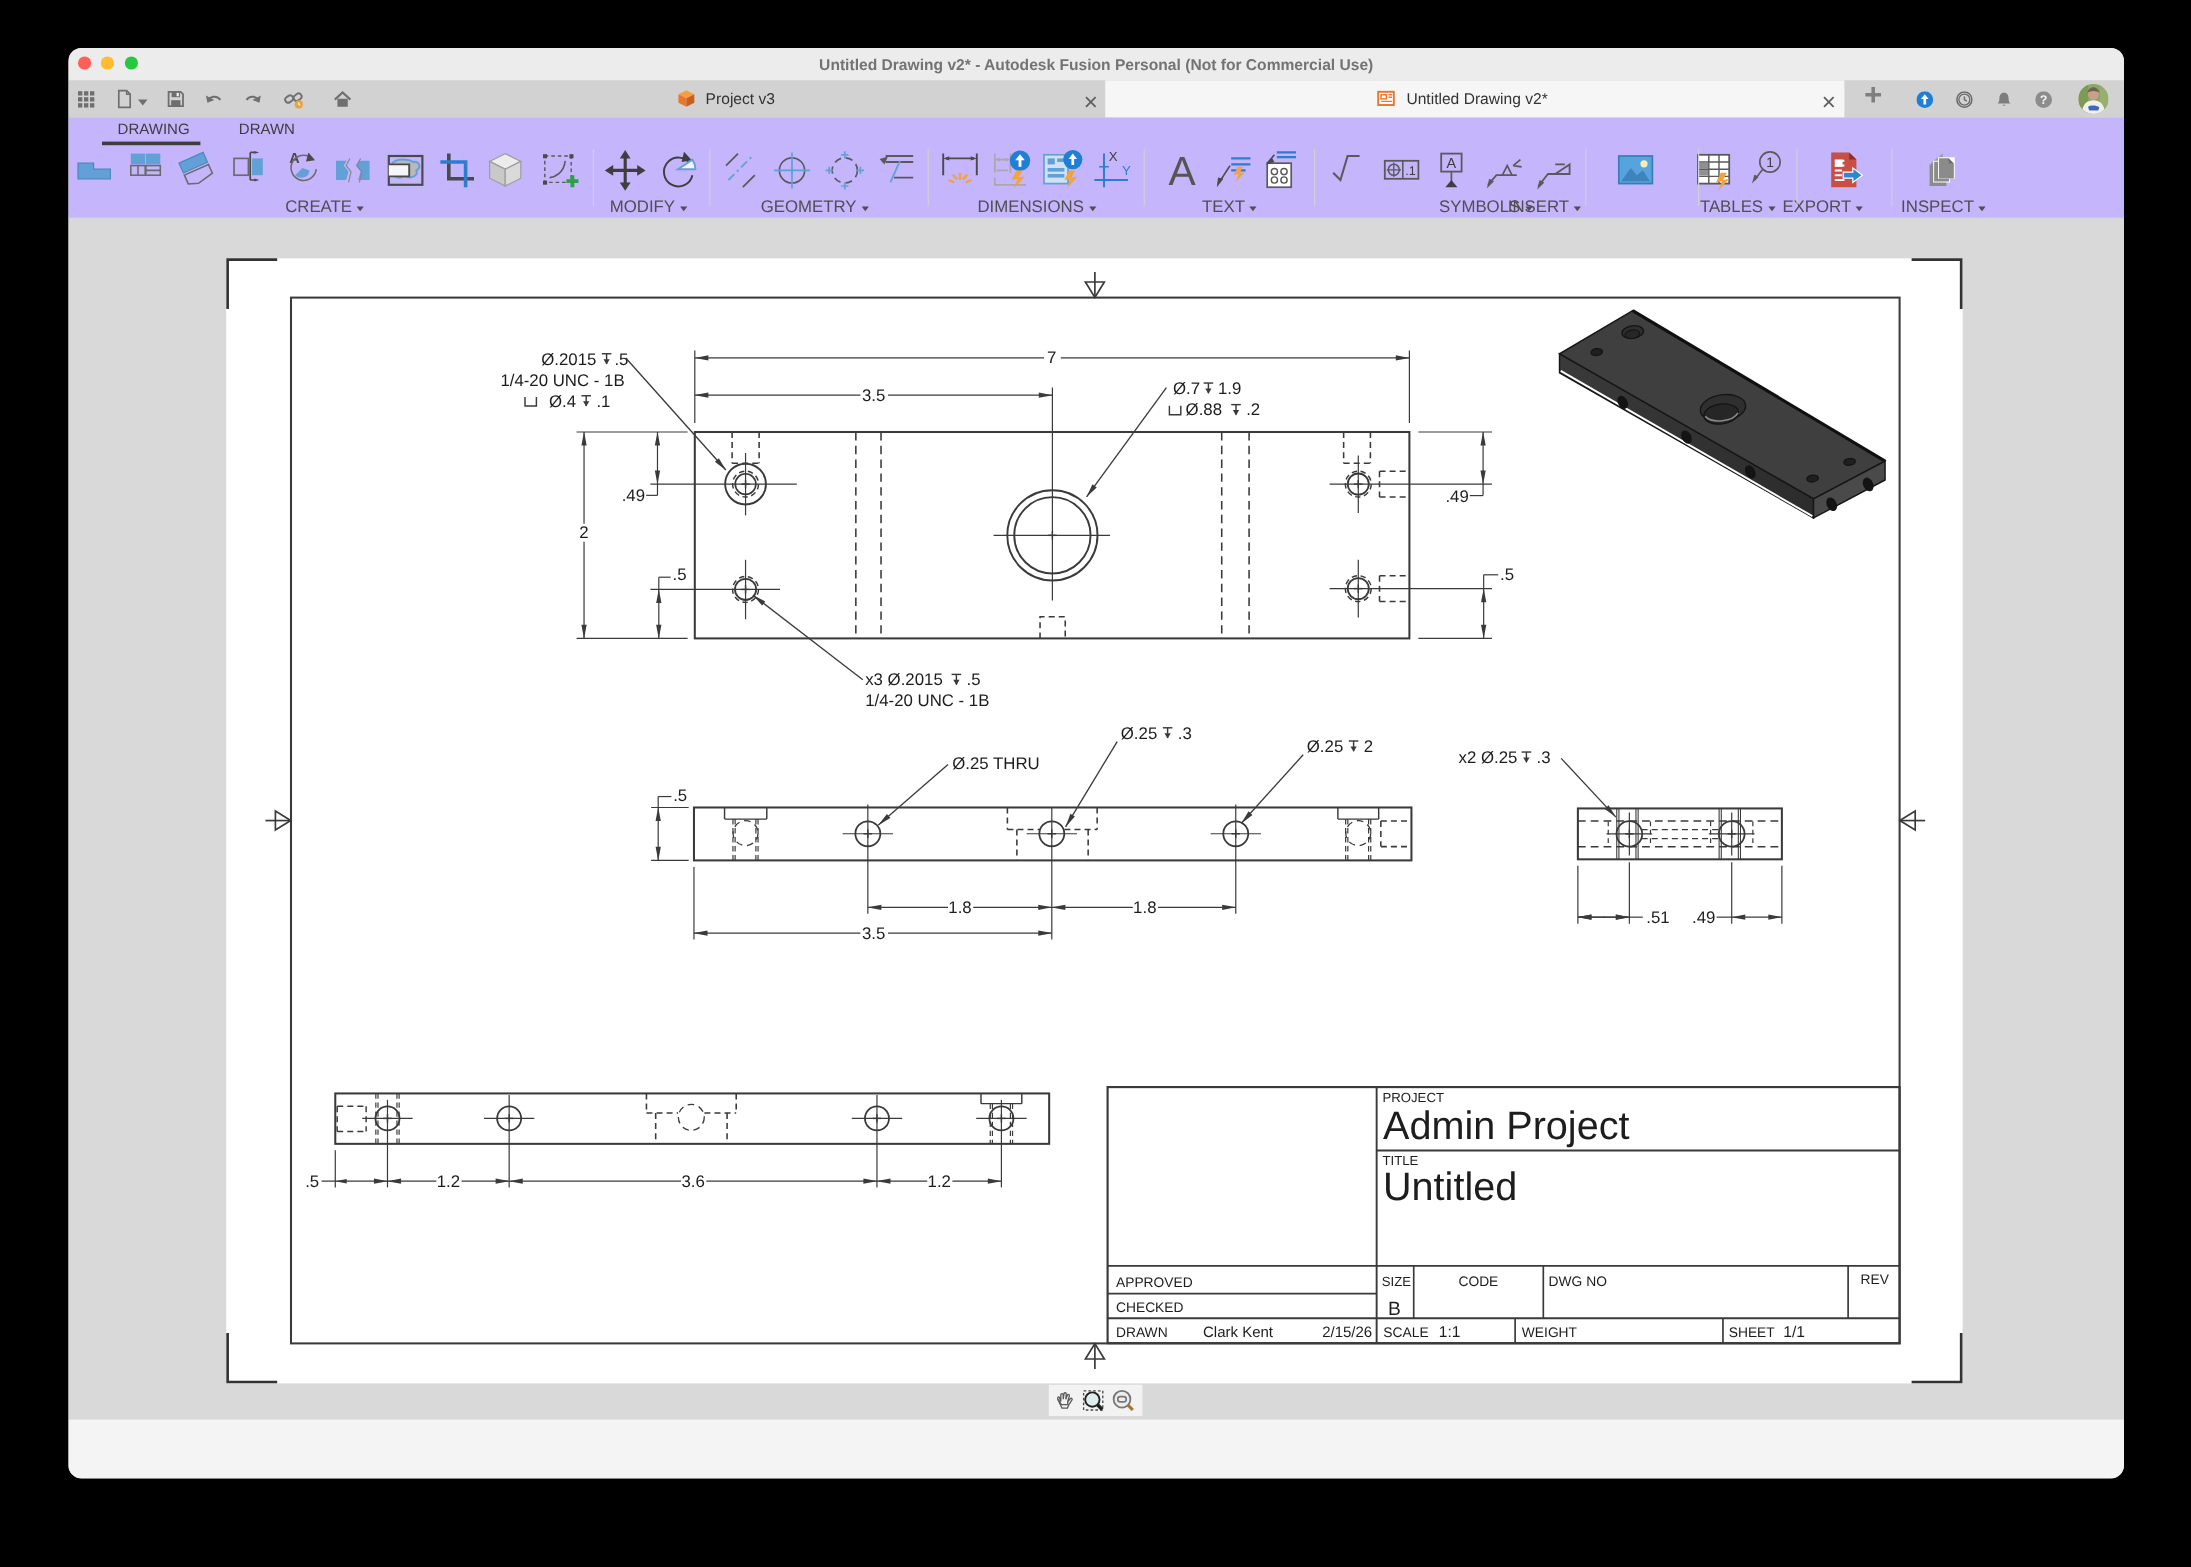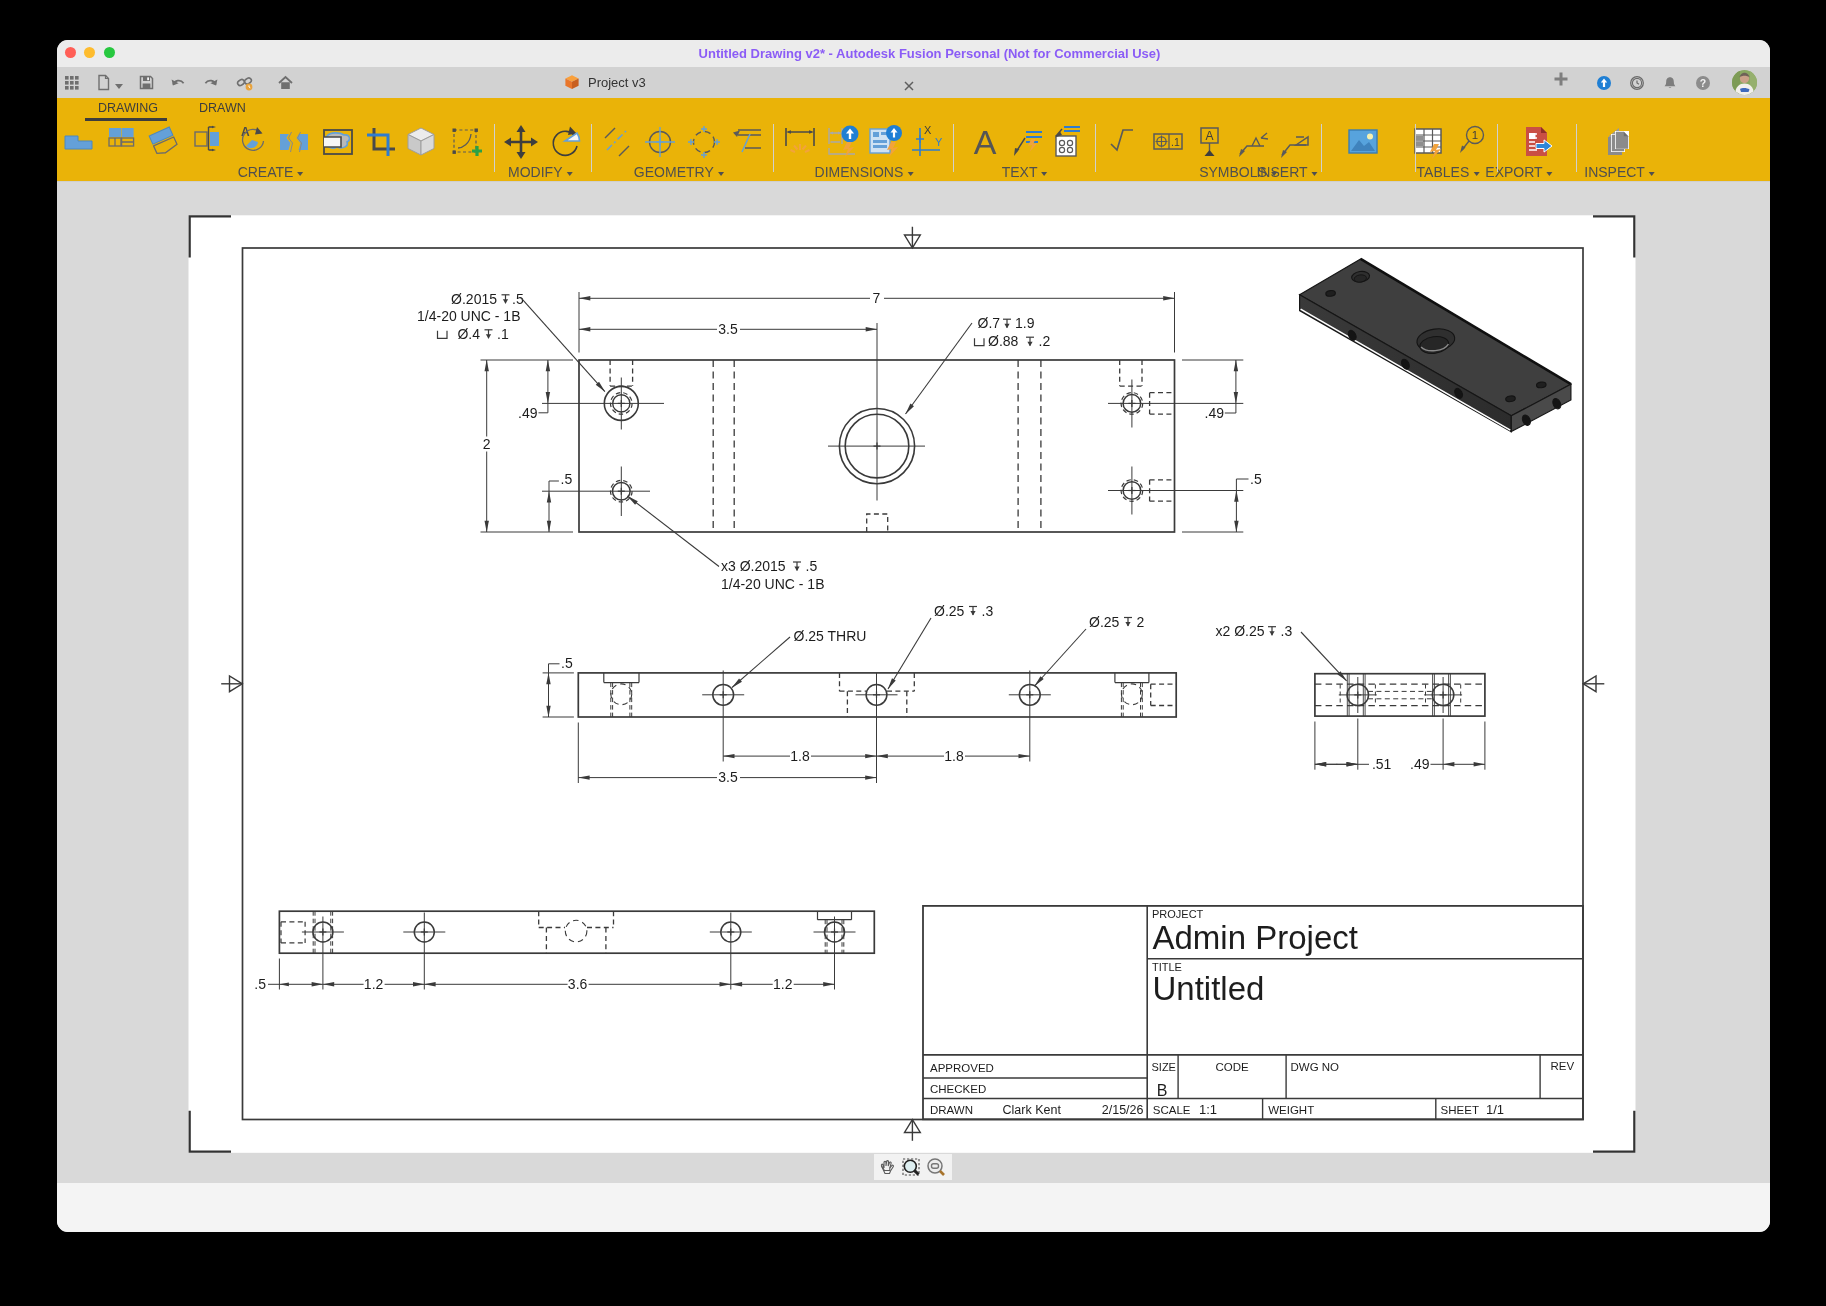--- a/index.html
+++ b/index.html
@@ -4,21 +4,21 @@
 .abs{position:absolute}
 .glabel{position:absolute;top:163px;font-size:14px;color:#4f4f4f;white-space:nowrap;transform:translateX(-50%)}
 .glabel i{display:inline-block;width:0;height:0;border-left:3.6px solid transparent;border-right:3.6px solid transparent;border-top:4.6px solid #4f4f4f;margin-left:4px;margin-bottom:1px}
 .sep{position:absolute;top:124px;height:48px;width:1px;background:#d0d0d0}
 </style></head><body>
 <div class="abs" style="left:57px;top:39.5px;width:1713px;height:1192px;border-radius:11px;background:#d9d9d9;overflow:hidden">
 <div class="abs" style="left:0;top:0;width:1713px;height:27px;background:#ececec">
 <div class="abs" style="left:7.9px;top:7.3px;width:11.2px;height:11.2px;border-radius:50%;background:#ff5f57"></div>
 <div class="abs" style="left:26.799999999999997px;top:7.3px;width:11.2px;height:11.2px;border-radius:50%;background:#febc2e"></div>
 <div class="abs" style="left:47.3px;top:7.3px;width:11.2px;height:11.2px;border-radius:50%;background:#27c83f"></div>
-<div class="abs" style="left:16px;top:0;width:1713px;height:27px;line-height:27px;text-align:center;font-size:13px;font-weight:bold;color:#8b5cf6">Untitled Drawing v2* - Autodesk Fusion Personal (Not for Commercial Use)</div>
+<div class="abs" style="left:0;top:0;width:1713px;height:27px;line-height:27px;text-align:center;font-size:13px;font-weight:bold;color:#737373">Untitled Drawing v2* - Autodesk Fusion Personal (Not for Commercial Use)</div>
 </div>
 <div class="abs" style="left:0;top:27px;width:1713px;height:31.5px;background:#d2d2d2">
 <div class="abs" style="left:6.2px;top:7px;width:17px;height:17px"><svg width="17" height="17" viewBox="0 0 17 17" style="">
           <g fill="#6f6f6f">
             <rect x="2" y="2" width="3.6" height="3.6"></rect>
             <rect x="7" y="2" width="3.6" height="3.6"></rect>
             <rect x="12" y="2" width="3.6" height="3.6"></rect>
             <rect x="2" y="7" width="3.6" height="3.6"></rect>
             <rect x="7" y="7" width="3.6" height="3.6"></rect>
             <rect x="12" y="7" width="3.6" height="3.6"></rect>
@@ -66,20 +66,31 @@
           <g stroke-width="0">
             <path d="M8 1.2 L14.6 4.5 L8 7.8 L1.4 4.5 Z" fill="#f9a03c"></path>
             <path d="M1.4 4.5 L8 7.8 V15 L1.4 11.7 Z" fill="#e9762b"></path>
             <path d="M14.6 4.5 L8 7.8 V15 L14.6 11.7 Z" fill="#c85f1f"></path>
           </g>
         </svg></div>
 <div class="abs" style="left:531px;top:0;height:31.5px;line-height:31.5px;font-size:13px;color:#333">Project v3</div>
 <div class="abs" style="left:847px;top:10.7px;width:10px;height:10px"><svg width="10" height="10" viewBox="0 0 10 10" style="">
           <path d="M1 1 L9 9 M9 1 L1 9" stroke="#5f5f5f" stroke-width="1.5"></path>
         </svg></div>
+<div class="abs" style="left:863.5px;top:0;width:616px;height:31.5px;background:#f6f6f6">
+<div class="abs" style="left:226.5px;top:7.7px;width:16px;height:16px"><svg width="16" height="16" viewBox="0 0 16 16" style="">
+            <rect x="1.5" y="2.5" width="13" height="11" fill="#fff" stroke="#e8762c" stroke-width="1.6"></rect>
+            <rect x="3.8" y="5" width="4.5" height="3.4" fill="none" stroke="#e8762c" stroke-width="1.2"></rect>
+            <path d="M10 5 h3 M10 7 h3 M4 10.5 h9" stroke="#e8762c" stroke-width="1.2"></path>
+          </svg></div>
+<div class="abs" style="left:251.5px;top:0;height:31.5px;line-height:31.5px;font-size:13px;color:#333">Untitled Drawing v2*</div>
+<div class="abs" style="left:598.5px;top:10.7px;width:10px;height:10px"><svg width="10" height="10" viewBox="0 0 10 10" style="">
+            <path d="M1 1 L9 9 M9 1 L1 9" stroke="#5f5f5f" stroke-width="1.5"></path>
+          </svg></div>
+</div>
 <div class="abs" style="left:1496.4px;top:4px;width:16px;height:16px"><svg width="16" height="16" viewBox="0 0 16 16" style="">
           <path d="M8 1.5 V14.5 M1.5 8 H14.5" stroke="#7f7f7f" stroke-width="3"></path>
         </svg></div>
 <div class="abs" style="left:1539.8px;top:9.1px;width:14px;height:14px"><svg width="14" height="14" viewBox="0 0 14 14" style="">
           <circle cx="7" cy="7" r="7" fill="#1f7fd4"></circle>
           <path d="M7 11 V5.2" stroke="#fff" stroke-width="2.2"></path>
           <path d="M3.8 6.5 L7 2.6 L10.2 6.5 Z" fill="#fff"></path>
         </svg></div>
 <div class="abs" style="left:1573px;top:9.1px;width:14px;height:14px"><svg width="14" height="14" viewBox="0 0 14 14" style="">
           <circle cx="7" cy="7" r="6.3" fill="none" stroke="#6b6b6b" stroke-width="1.3"></circle>
@@ -104,21 +115,21 @@
             <rect width="25" height="25" fill="#8aa861"></rect>
             <rect x="0" y="0" width="8" height="25" fill="#7d9b55"></rect>
             <rect x="18" y="0" width="7" height="25" fill="#96b06e"></rect>
             <path d="M3 25 C3 16 8 13.5 12.5 13.5 C17 13.5 22 16 22 25 Z" fill="#f2f0ec"></path>
             <circle cx="12.5" cy="8.6" r="4.6" fill="#caa188"></circle>
             <path d="M7.5 7.2 C8 4.2 11 2.8 12.5 2.8 C14 2.8 17 4.2 17.5 7.2 C16.5 6.4 14 5.8 12.5 5.8 C11 5.8 8.5 6.4 7.5 7.2 Z" fill="#6e6257"></path>
             <path d="M8 19 C10 17.5 15 17.5 17.5 19.5 L16.5 22 L9 22 Z" fill="#2a5bb8" opacity="0.9"></path>
           </g>
         </svg></div>
 </div>
-<div class="abs" style="left:0;top:58.5px;width:1713px;height:83.5px;background:#eab308;border-bottom:1px solid #cfcfcf">
+<div class="abs" style="left:0;top:58.5px;width:1713px;height:83.5px;background:#c4b5fd;border-bottom:1px solid #cfcfcf">
 <div class="abs" style="left:40px;top:3px;width:62px;text-align:center;font-size:12.5px;color:#3d3d3d">DRAWING</div>
 <div class="abs" style="left:28px;top:20px;width:81.5px;height:3px;background:#3d3d3d"></div>
 <div class="abs" style="left:142px;top:3px;width:51px;font-size:12.5px;color:#3d3d3d">DRAWN</div>
 <div class="abs" style="left:5px;top:25.5px;width:36px;height:36px"><svg width="36" height="36" viewBox="0 0 36 36" style="">
           <path d="M3 12 L16 12 L16 17 L30 17 L30 25 L3 25 Z" fill="#64a0d8" stroke="#4d88bd" stroke-width="1"></path>
         </svg></div>
 <div class="abs" style="left:46.8px;top:25.5px;width:36px;height:36px"><svg width="36" height="36" viewBox="0 0 36 36" style="">
           <rect x="5" y="4" width="12" height="9" fill="#64a0d8"></rect>
           <rect x="17.6" y="4" width="12" height="9" fill="#64a0d8"></rect>
           <g fill="none" stroke="#6b6b6b" stroke-width="1.3">

